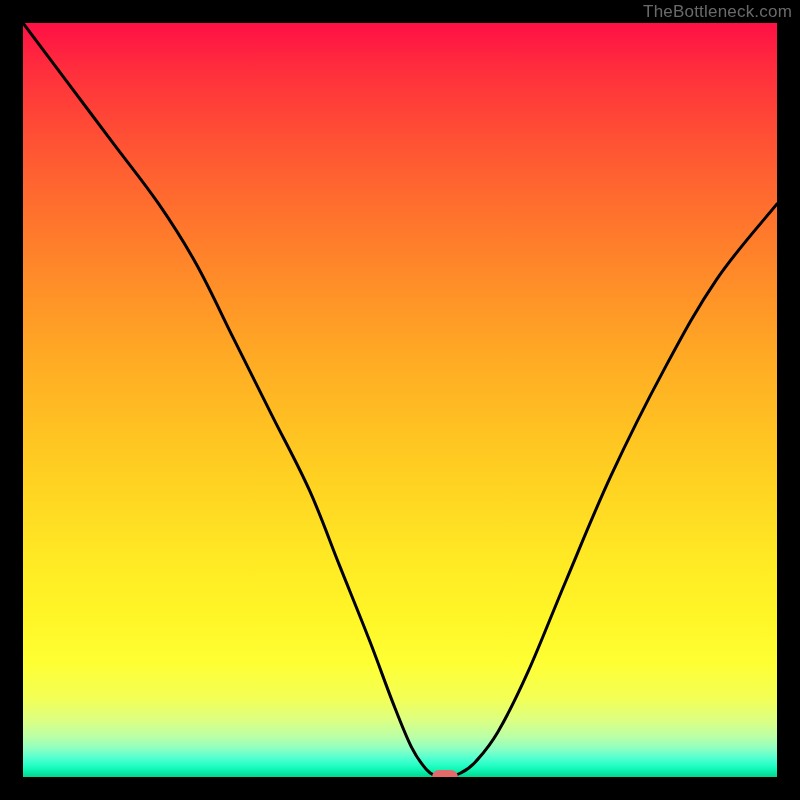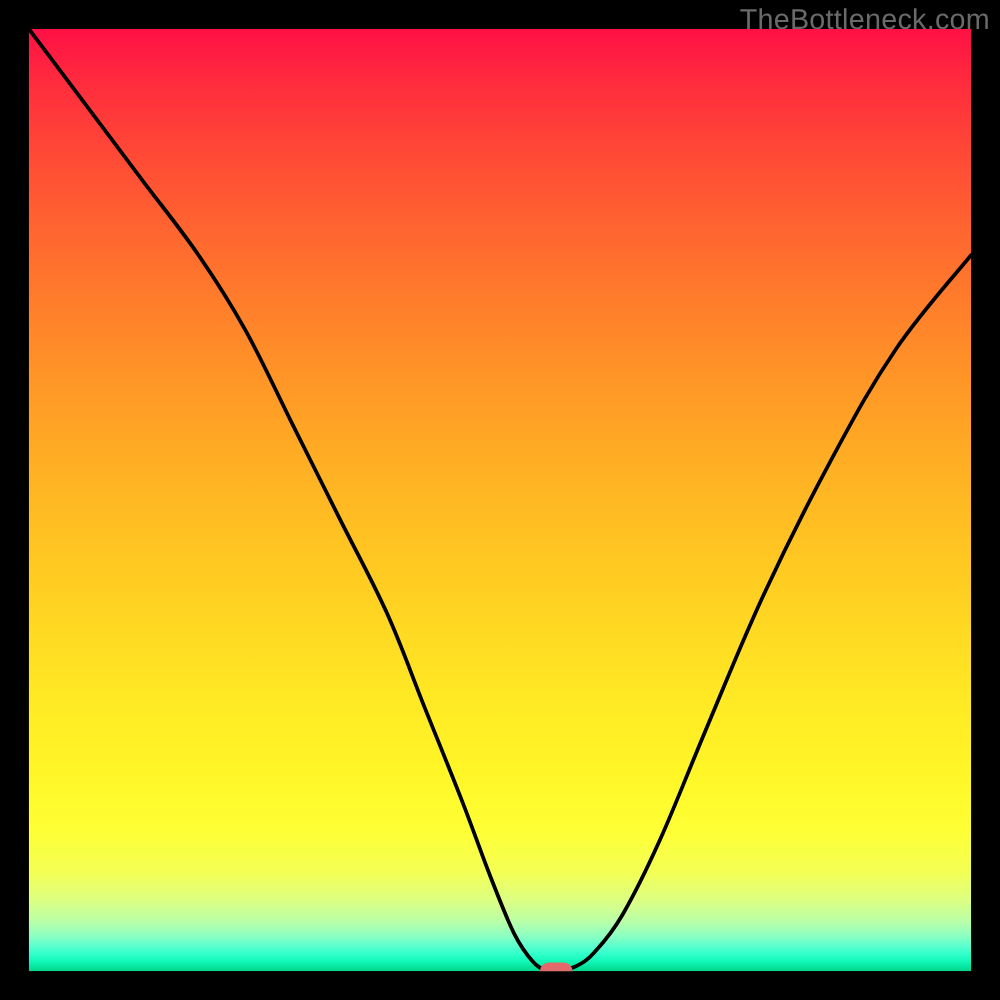--- a/index.html
+++ b/index.html
@@ -14,21 +14,21 @@
     position: relative;
     width: 800px;
     height: 800px;
     background: #000;
   }
   .watermark {
     position: absolute;
     top: 2px;
     right: 8px;
     color: #6a6a6a;
-    font-size: 23px;
+    font-size: 17px;
     font-weight: 500;
     letter-spacing: 0.2px;
   }
   .plot-area {
     position: absolute;
     left: 23px;
     top: 23px;
     width: 754px;
     height: 754px;
     overflow: hidden;

